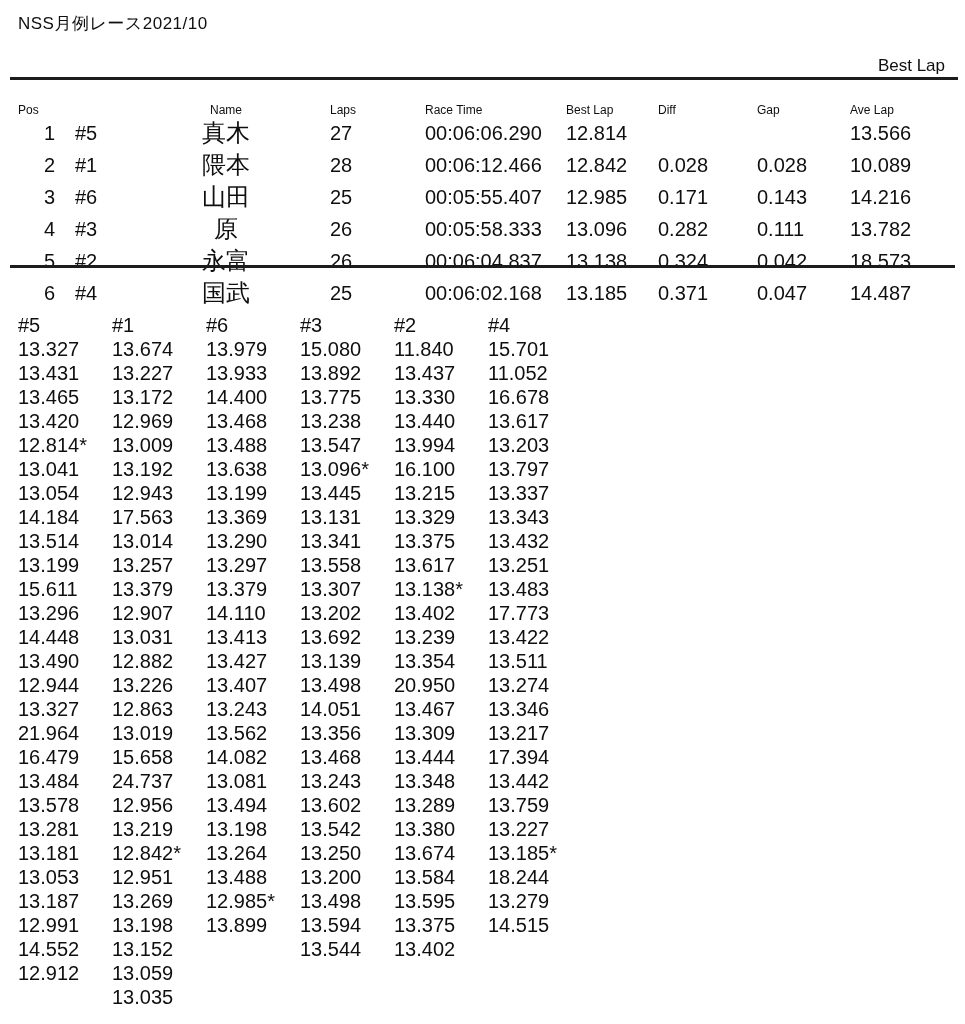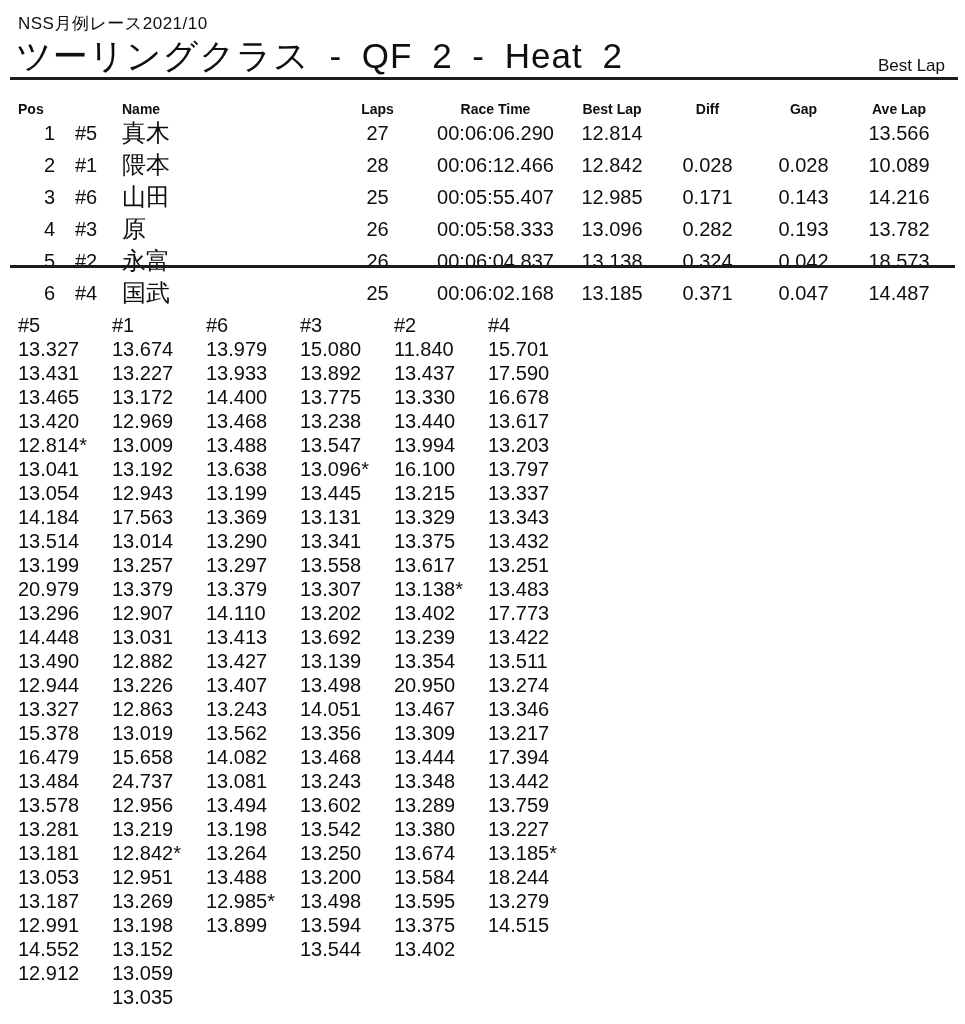--- a/index.html
+++ b/index.html
@@ -46,22 +46,22 @@
   
   .results {
     position: absolute;
     left: 18px;
     top: 94px;
     width: 930px;
     border-collapse: collapse;
     table-layout: fixed;
   }
   .results th {
-    font-weight: bold;
-    font-size: 14px;
+    font-weight: normal;
+    font-size: 12px;
     padding: 0;
     height: 23px;
     vertical-align: bottom;
     white-space: nowrap;
   }
   .results td {
     padding: 0;
     font-size: 20px;
     height: 25px;
     vertical-align: middle;
@@ -71,23 +71,23 @@
   .col-car  { width: 45px; }
   .col-name { width: 230px; }
   .col-laps { width: 95px; }
   .col-race { width: 141px; }
   .col-best { width: 92px; }
   .col-diff { width: 99px; }
   .col-gap  { width: 93px; }
   .col-ave  { width: 98px; }
   .c-pos  { text-align: right; }
   .c-car  { text-align: left; padding-left: 20px !important; }
-  .c-name { text-align: left; padding-left: 22px !important; }
+  .c-name { text-align: center; padding-left: 22px !important; }
   .results td.c-name { font-size: 24px; }
-  .c-laps, .c-race, .c-best, .c-diff, .c-gap, .c-ave { text-align: center; }
+  .c-laps, .c-race, .c-best, .c-diff, .c-gap, .c-ave { text-align: left; }
 
   
   .lap-chart {
     position: absolute;
     left: 18px;
     top: 313px;
     display: flex;
   }
   .lap-col { width: 94px; }
   .lap-col-header {
@@ -101,21 +101,20 @@
     line-height: 24px;
     white-space: nowrap;
   }
 </style>
 </head>
 <body>
 
 <div class="page">
 
   <div class="event-name">NSS月例レース2021/10</div>
-  <div class="race-title">ツーリングクラス - QF 2 - Heat 2</div>
   <div class="corner-label">Best Lap</div>
   <div class="rule rule-top"></div>
 
   <table class="results">
     <colgroup>
       <col class="col-pos">
         <col class="col-car">
         <col class="col-name">
         <col class="col-laps">
       <col class="col-race">
@@ -176,21 +175,21 @@
         </tr>
 
         <tr>
           <td class="c-pos">4</td>
           <td class="c-car">#3</td>
           <td class="c-name">原</td>
           <td class="c-laps">26</td>
           <td class="c-race">00:05:58.333</td>
           <td class="c-best">13.096</td>
           <td class="c-diff">0.282</td>
-          <td class="c-gap">0.193</td>
+          <td class="c-gap">0.111</td>
           <td class="c-ave">13.782</td>
         </tr>
 
         <tr>
           <td class="c-pos">5</td>
           <td class="c-car">#2</td>
           <td class="c-name">永富</td>
           <td class="c-laps">26</td>
           <td class="c-race">00:06:04.837</td>
           <td class="c-best">13.138</td>
@@ -223,27 +222,27 @@
       <div class="lap-value">13.327</div>
           <div class="lap-value">13.431</div>
           <div class="lap-value">13.465</div>
           <div class="lap-value">13.420</div>
           <div class="lap-value">12.814*</div>
           <div class="lap-value">13.041</div>
           <div class="lap-value">13.054</div>
           <div class="lap-value">14.184</div>
           <div class="lap-value">13.514</div>
           <div class="lap-value">13.199</div>
-          <div class="lap-value">20.979</div>
+          <div class="lap-value">15.611</div>
           <div class="lap-value">13.296</div>
           <div class="lap-value">14.448</div>
           <div class="lap-value">13.490</div>
           <div class="lap-value">12.944</div>
           <div class="lap-value">13.327</div>
-          <div class="lap-value">15.378</div>
+          <div class="lap-value">21.964</div>
           <div class="lap-value">16.479</div>
           <div class="lap-value">13.484</div>
           <div class="lap-value">13.578</div>
           <div class="lap-value">13.281</div>
           <div class="lap-value">13.181</div>
           <div class="lap-value">13.053</div>
           <div class="lap-value">13.187</div>
           <div class="lap-value">12.991</div>
           <div class="lap-value">14.552</div>
           <div class="lap-value">12.912</div>
@@ -376,21 +375,21 @@
           <div class="lap-value">13.595</div>
           <div class="lap-value">13.375</div>
           <div class="lap-value">13.402</div>
         </div>
     </div>
     <div class="lap-col">
       <div class="lap-col-header">#4</div>
       <div class="lap-values">
 
       <div class="lap-value">15.701</div>
-          <div class="lap-value">17.590</div>
+          <div class="lap-value">11.052</div>
           <div class="lap-value">16.678</div>
           <div class="lap-value">13.617</div>
           <div class="lap-value">13.203</div>
           <div class="lap-value">13.797</div>
           <div class="lap-value">13.337</div>
           <div class="lap-value">13.343</div>
           <div class="lap-value">13.432</div>
           <div class="lap-value">13.251</div>
           <div class="lap-value">13.483</div>
           <div class="lap-value">17.773</div>

